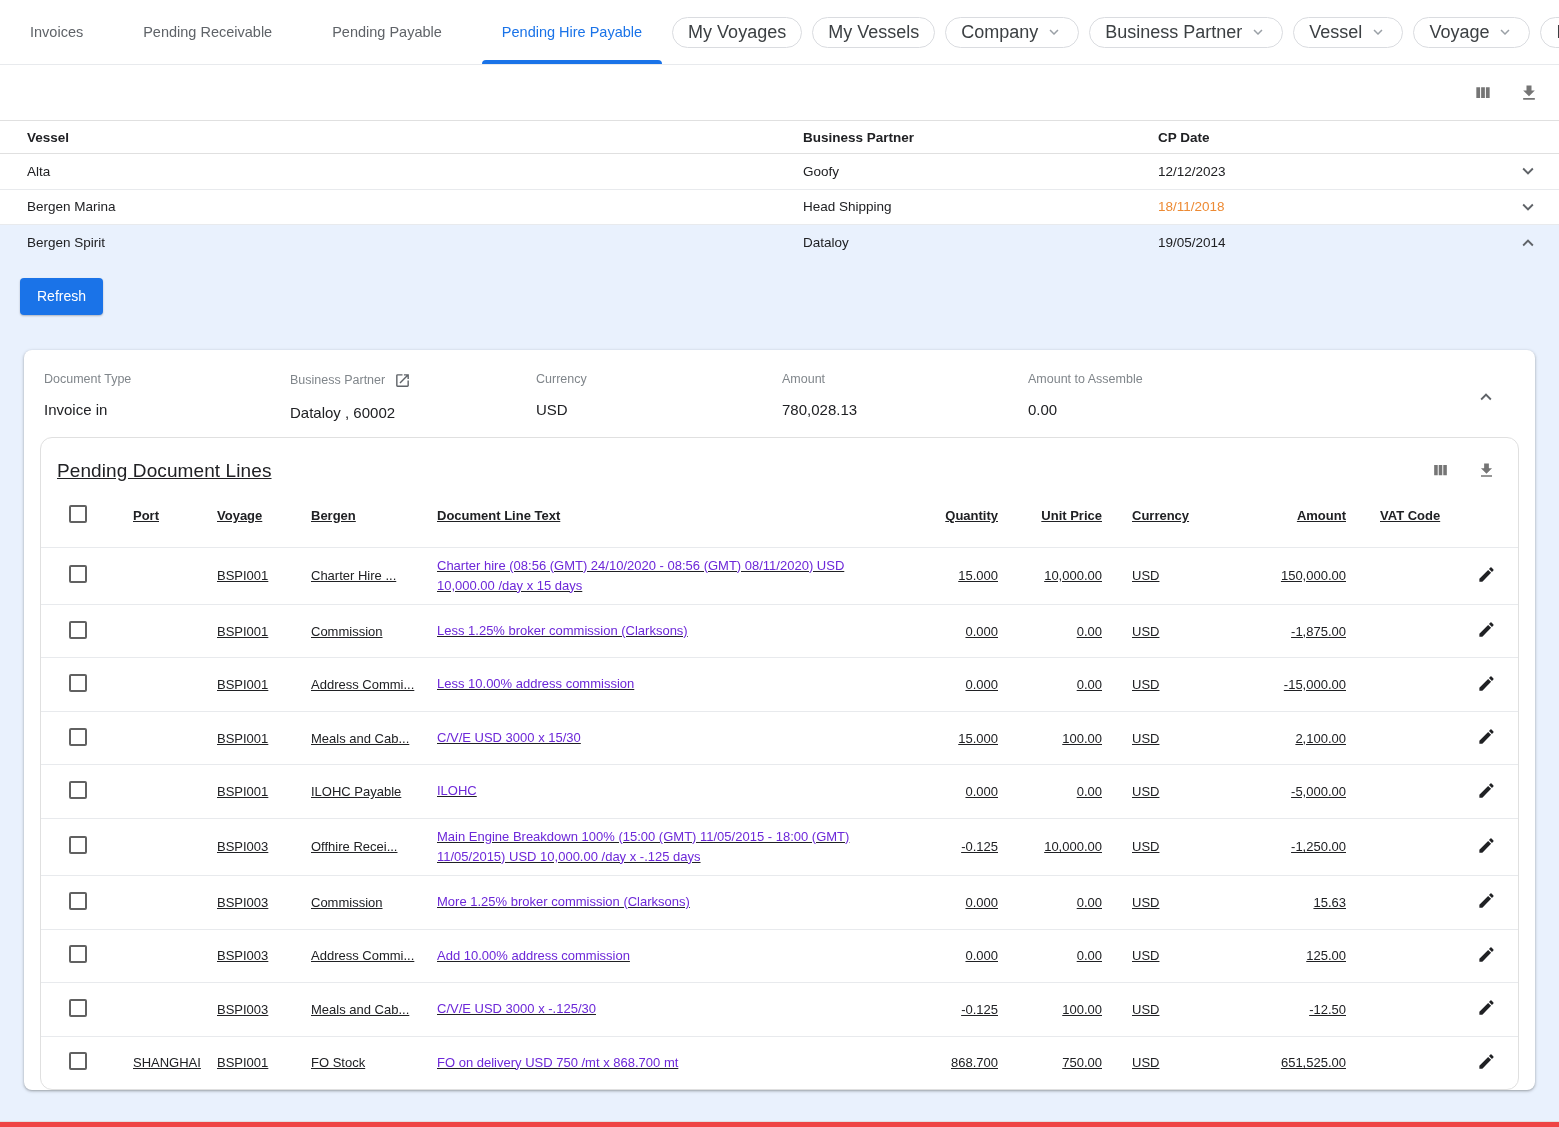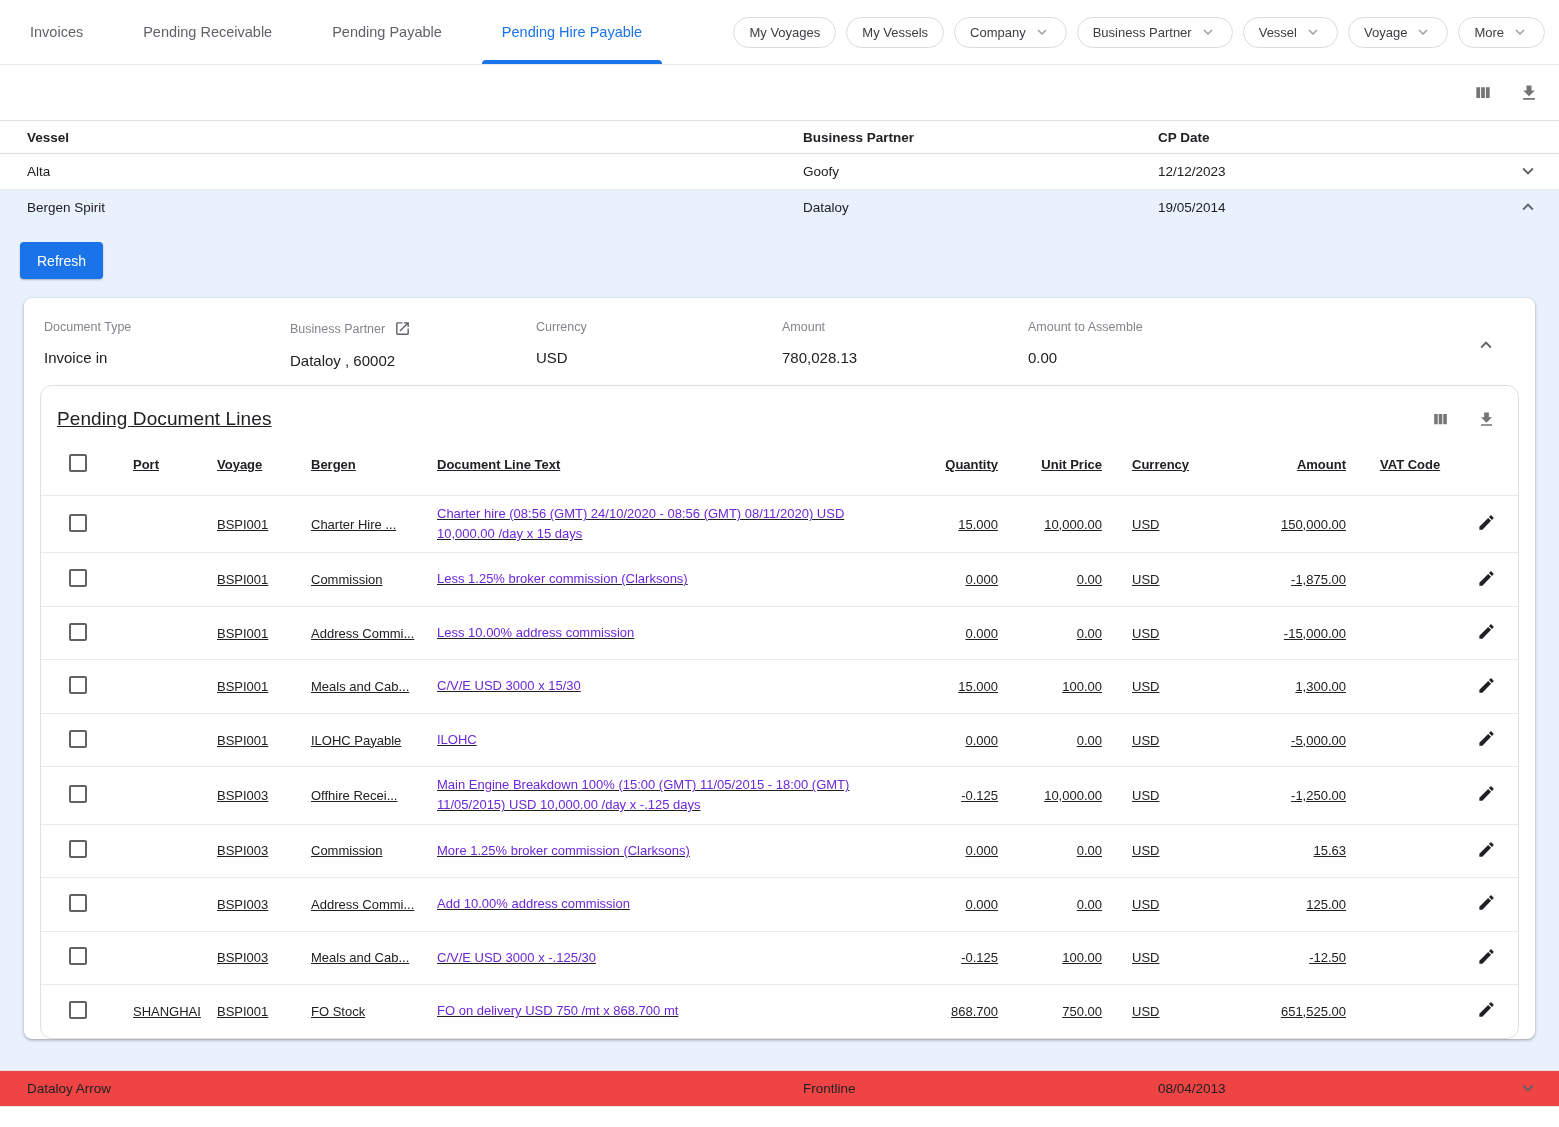--- a/index.html
+++ b/index.html
@@ -27,21 +27,21 @@
             border-bottom:1px solid var(--border-light); padding-right:14px; }
   .tabs { display:flex; height:100%; }
   .tab { position:relative; display:flex; align-items:center; padding:0 30px;
          font-size:14.5px; color:var(--gray-text); cursor:pointer; white-space:nowrap; }
   .tab.active { color:var(--accent); font-weight:500; }
   .tab.active::after { content:""; position:absolute; left:10px; right:10px; bottom:0;
          height:4px; background:var(--accent); border-radius:4px 4px 0 0; }
   .chips { display:flex; gap:10px; align-items:center; }
   .chip { height:31px; border:1px solid #dadce0; border-radius:16px; background:#fff;
           display:flex; align-items:center; gap:7px; padding:0 15px;
-          font-size:13px; color:#3c4043; font-weight:500; cursor:pointer; white-space:nowrap; }
+          font-size:18px; color:#3c4043; font-weight:500; cursor:pointer; white-space:nowrap; }
   .chip svg { flex:0 0 auto; }
 
   
   .toolbar { height:55px; display:flex; justify-content:flex-end; align-items:center;
              gap:22px; padding-right:18px; }
   .icon-btn { background:none; border:none; cursor:pointer; width:24px; height:24px;
               display:flex; align-items:center; justify-content:center; padding:0; }
   .icon-btn svg { fill:var(--icon-gray); }
 
   
@@ -60,21 +60,21 @@
   .vt-row.bottom { border-top:1px solid var(--border); border-bottom:1px solid var(--border-light);
                    height:37px; background:#ef4444; }
 
   
   .expanded-wrapper { background:var(--expanded-bg); padding-bottom:9px; }
   .refresh-row { display:flex; padding:17px 20px 19px; }
   .refresh-btn { background:var(--accent); color:#fff; border:none; border-radius:4px;
                  height:37px; padding:0 17px; font-size:14px; font-family:inherit;
                  cursor:pointer; box-shadow:0 1px 2px rgba(0,0,0,.25); }
 
-  .doc-card { background:#fff; margin:0 24px; border-radius:8px;
+  .doc-card { background:#fff; margin:16px 24px; border-radius:8px;
               box-shadow:0 1px 2px rgba(60,64,67,.3), 0 1px 3px 1px rgba(60,64,67,.15); }
   .doc-header { display:flex; padding:22px 56px 8px 20px; position:relative; }
   .doc-field { width:246px; }
   .doc-field .dlabel { font-size:12.5px; color:var(--label-gray); display:flex; gap:9px; align-items:center; }
   .doc-field .dlabel svg { fill:var(--gray-text); }
   .doc-field .dvalue { font-size:15px; color:#202124; margin-top:15px; }
   .collapse-btn { position:absolute; right:38px; top:36px; background:none; border:none;
                   cursor:pointer; padding:0; }
   .collapse-btn svg { fill:var(--gray-text); transform:rotate(180deg); }
 
@@ -197,20 +197,30 @@
     <div class="v-name">Alta</div>
     <div class="v-partner">Goofy</div>
     <div class="v-date">12/12/2023</div>
     <div class="chev">
       <svg width="22" height="22" viewBox="0 0 24 24">
           <path d="M16.59 8.59 12 13.17 7.41 8.59 6 10l6 6 6-6z"></path>
         </svg>
     </div>
   </div>
 
+  <div class="vt-row">
+    <div class="v-name">Bergen Marina</div>
+    <div class="v-partner">Head Shipping</div>
+    <div class="v-date cp-warn">18/11/2018</div>
+    <div class="chev">
+      <svg width="22" height="22" viewBox="0 0 24 24">
+          <path d="M16.59 8.59 12 13.17 7.41 8.59 6 10l6 6 6-6z"></path>
+        </svg>
+    </div>
+  </div>
 
   <div class="vt-row expanded">
     <div class="v-name">Bergen Spirit</div>
     <div class="v-partner">Dataloy</div>
     <div class="v-date">19/05/2014</div>
     <div class="chev">
       <svg width="22" height="22" viewBox="0 0 24 24">
           <path d="M16.59 8.59 12 13.17 7.41 8.59 6 10l6 6 6-6z"></path>
         </svg>
     </div>
@@ -367,21 +377,21 @@
 
   <div class="lt-row">
     <div><span class="cb"></span></div>
     <div class="cell c-port"></div>
     <div class="cell c-voyage">BSPI001</div>
     <div class="cell trunc c-account">Meals and Cab...</div>
     <div class="cell text c-text">C/V/E USD 3000 x 15/30</div>
     <div class="cell num c-qty">15.000</div>
     <div class="cell num c-price">100.00</div>
     <div class="cell c-cur">USD</div>
-    <div class="cell num c-amt">1,300.00</div>
+    <div class="cell num c-amt">2,100.00</div>
     <div class="cell vat c-vat"></div>
     <div class="edit-cell">
       <button class="edit-btn" title="Edit">
         <svg width="19" height="19" viewBox="0 0 24 24">
                   <path d="M3 17.25V21h3.75L17.81 9.94l-3.75-3.75L3 17.25zM20.71 7.04a.996.996 0 0 0 0-1.41l-2.34-2.34a.996.996 0 0 0-1.41 0l-1.83 1.83 3.75 3.75 1.83-1.83z"></path>
                 </svg>
       </button>
     </div>
   </div>
 

